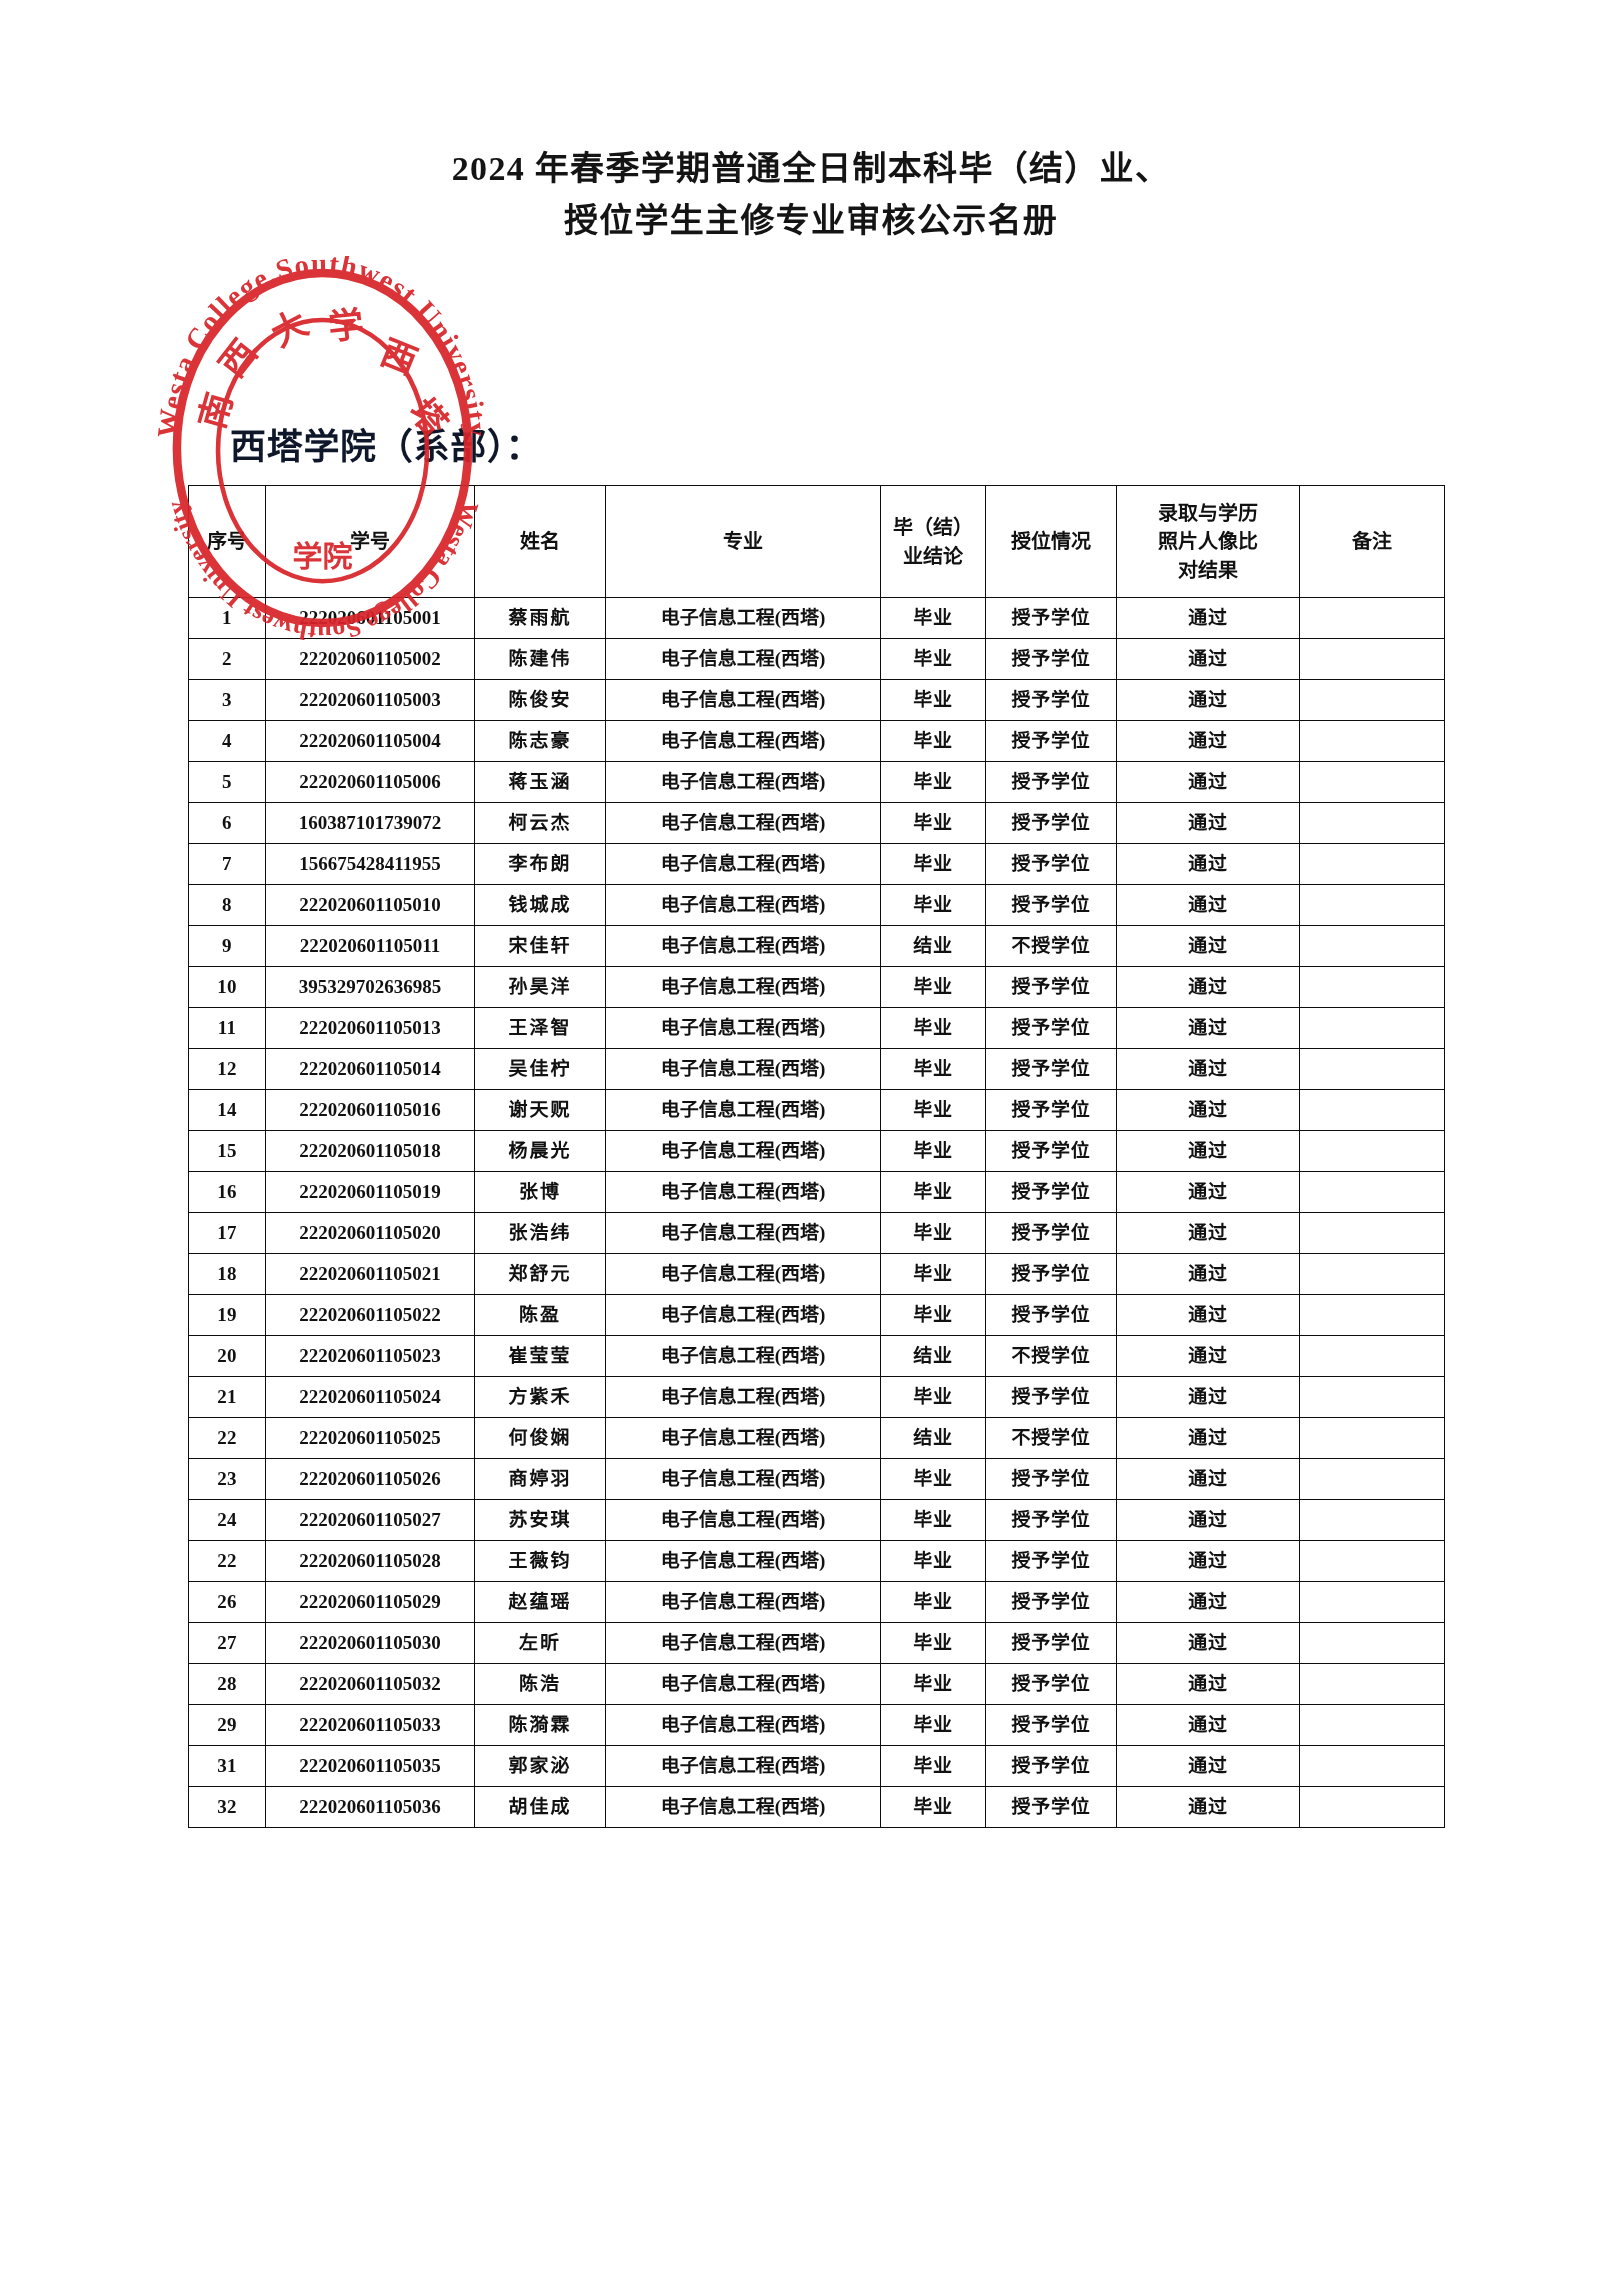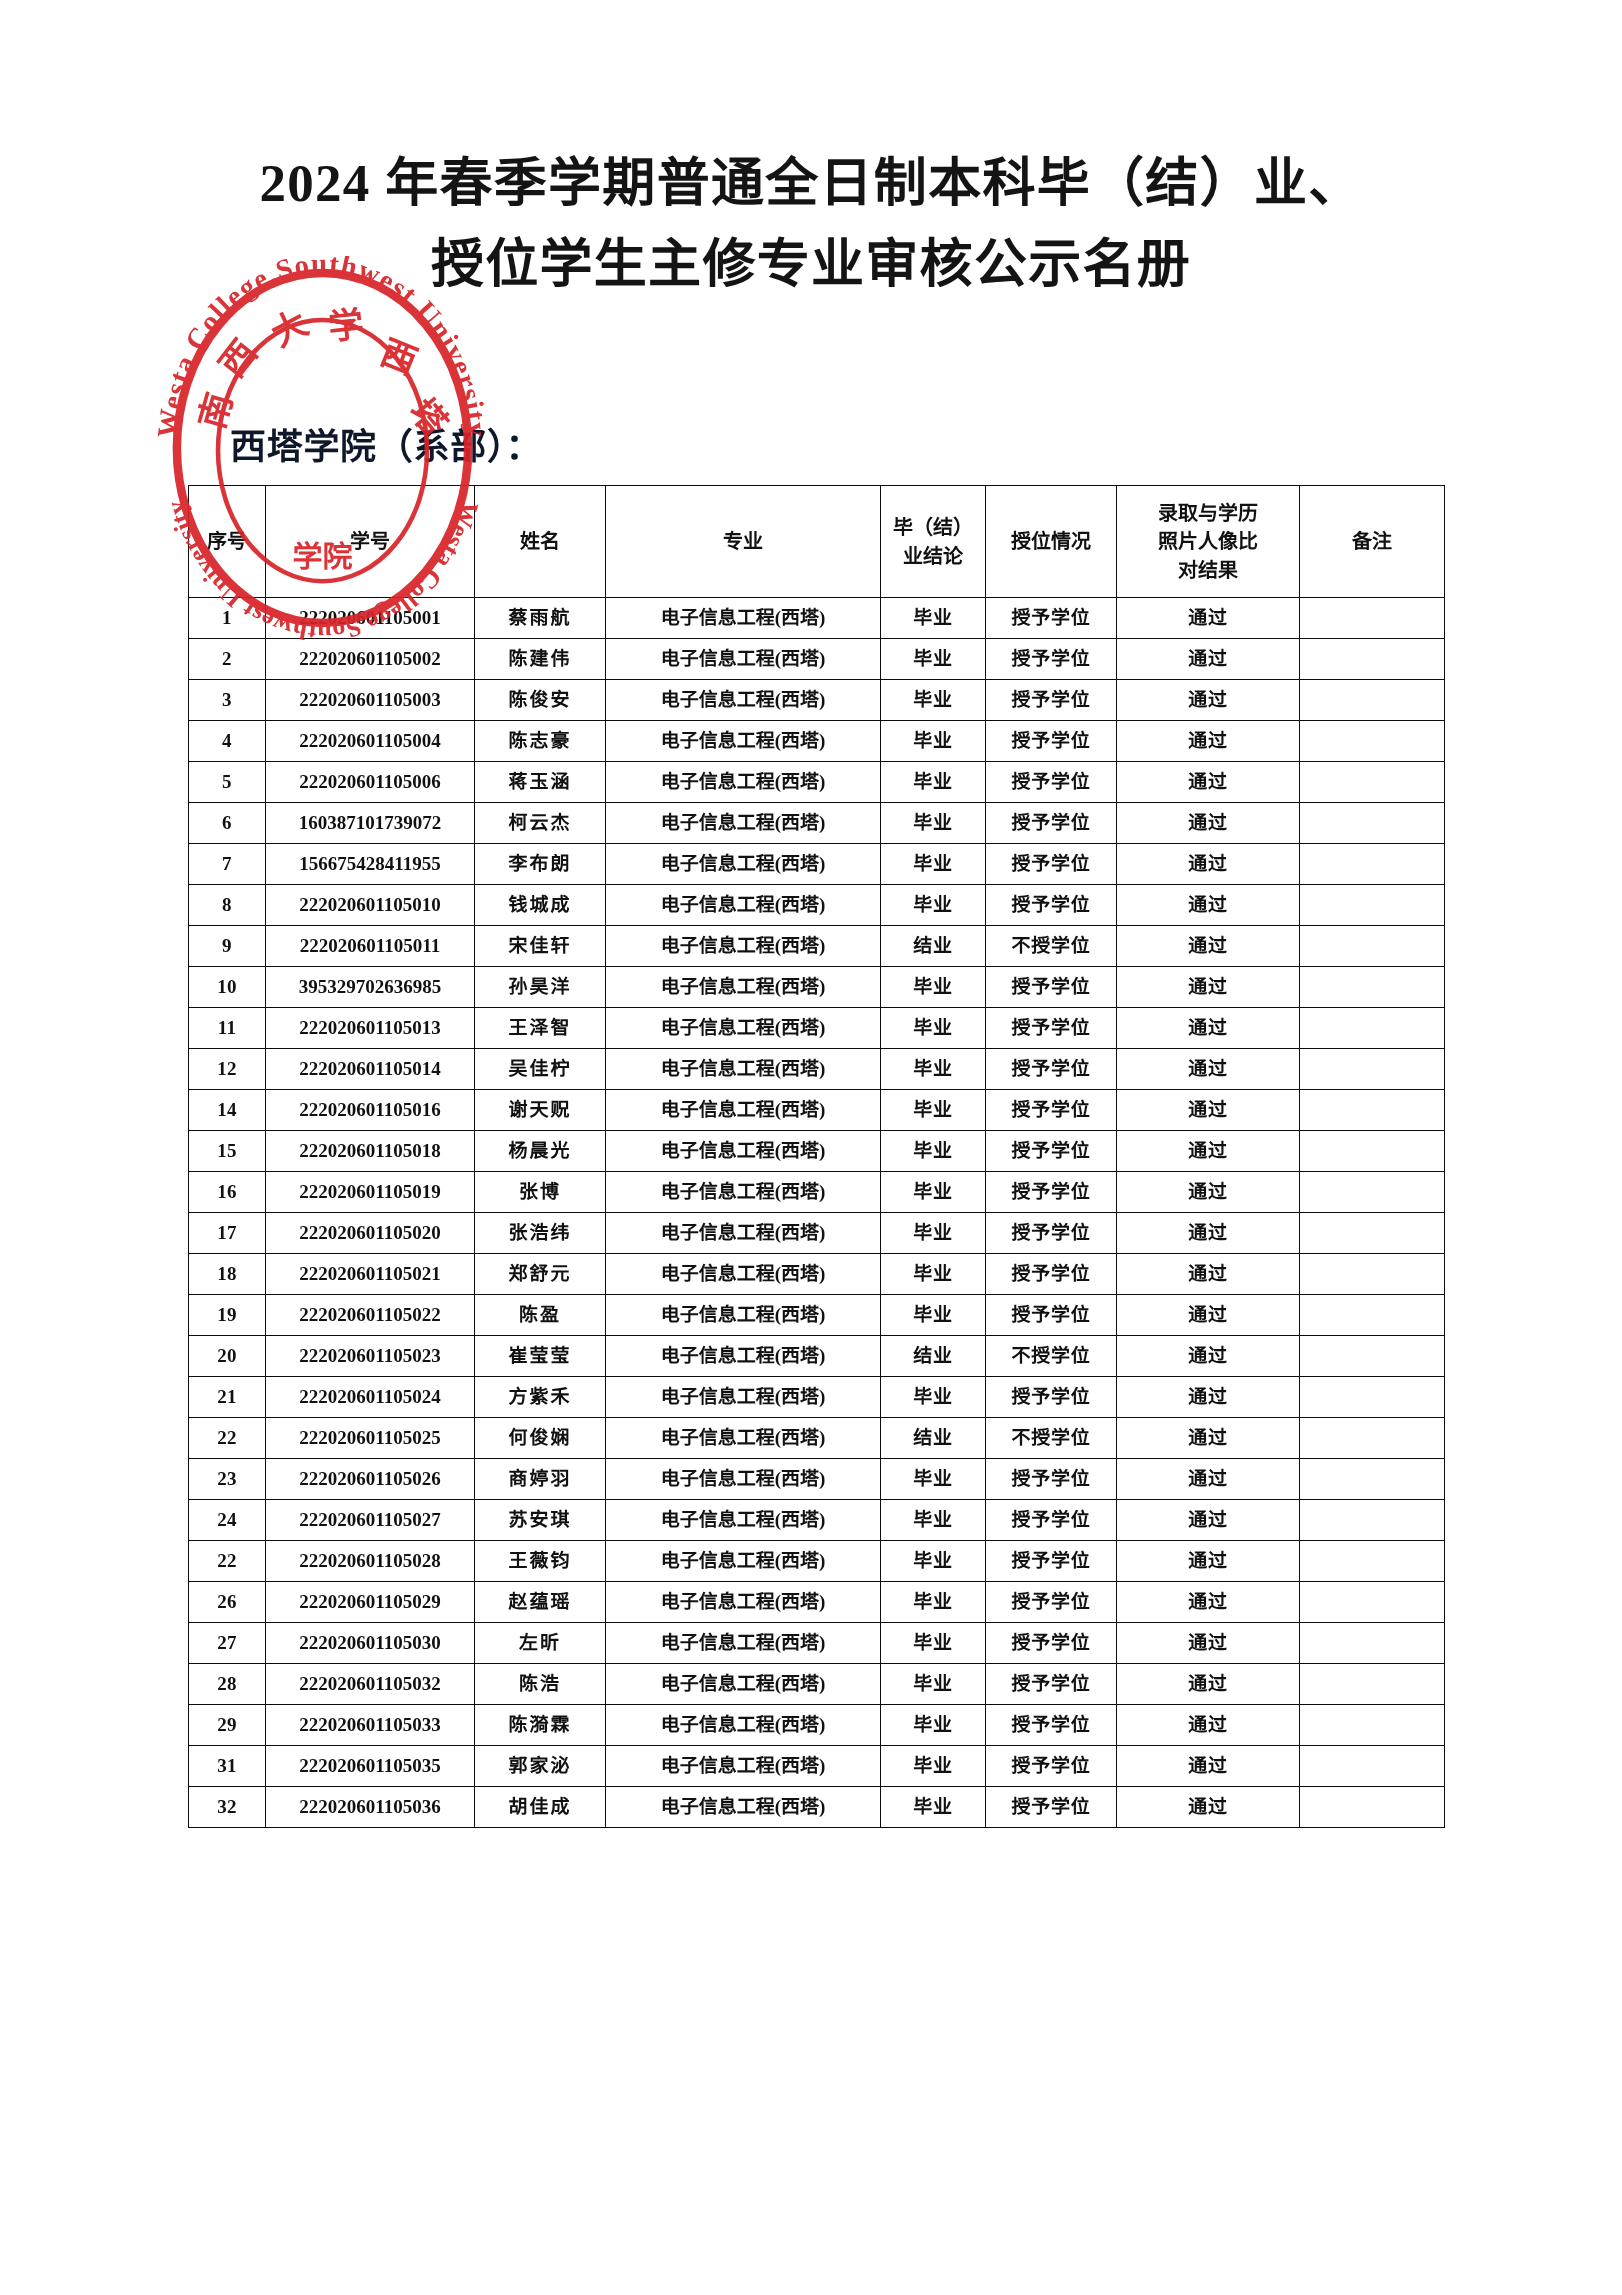--- a/index.html
+++ b/index.html
@@ -28,21 +28,21 @@
   
   .title-block {
     position: absolute;
     top: 143px;
     left: 0;
     width: 1622px;
     text-align: center;
     line-height: 1.52;
   }
   .title-line {
-    font-size: 53px;
+    font-size: 34px;
     font-weight: 700;
     letter-spacing: 1.3px;
     color: #141414;
     font-family: "Liberation Serif", "DejaVu Serif", serif;
   }
 
   
   .dept-line {
     position: absolute;
     top: 417px;

